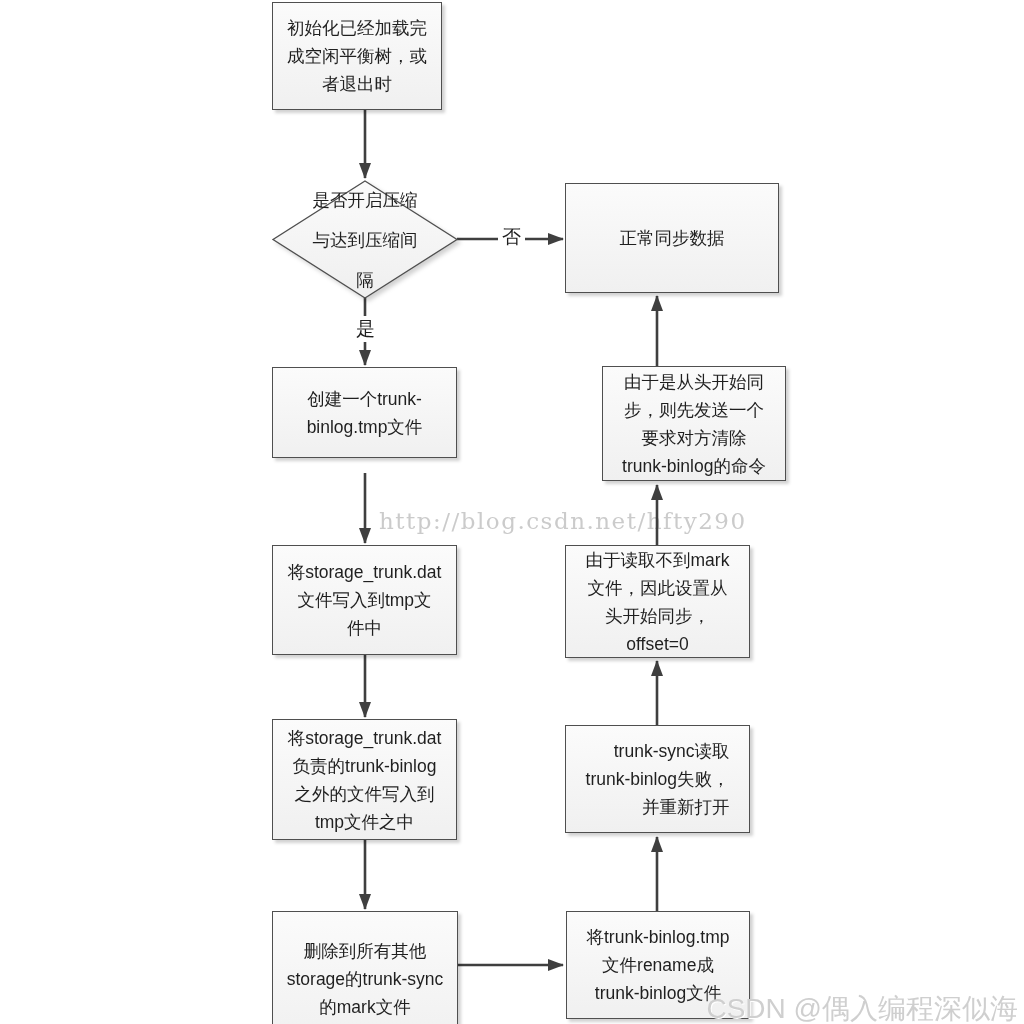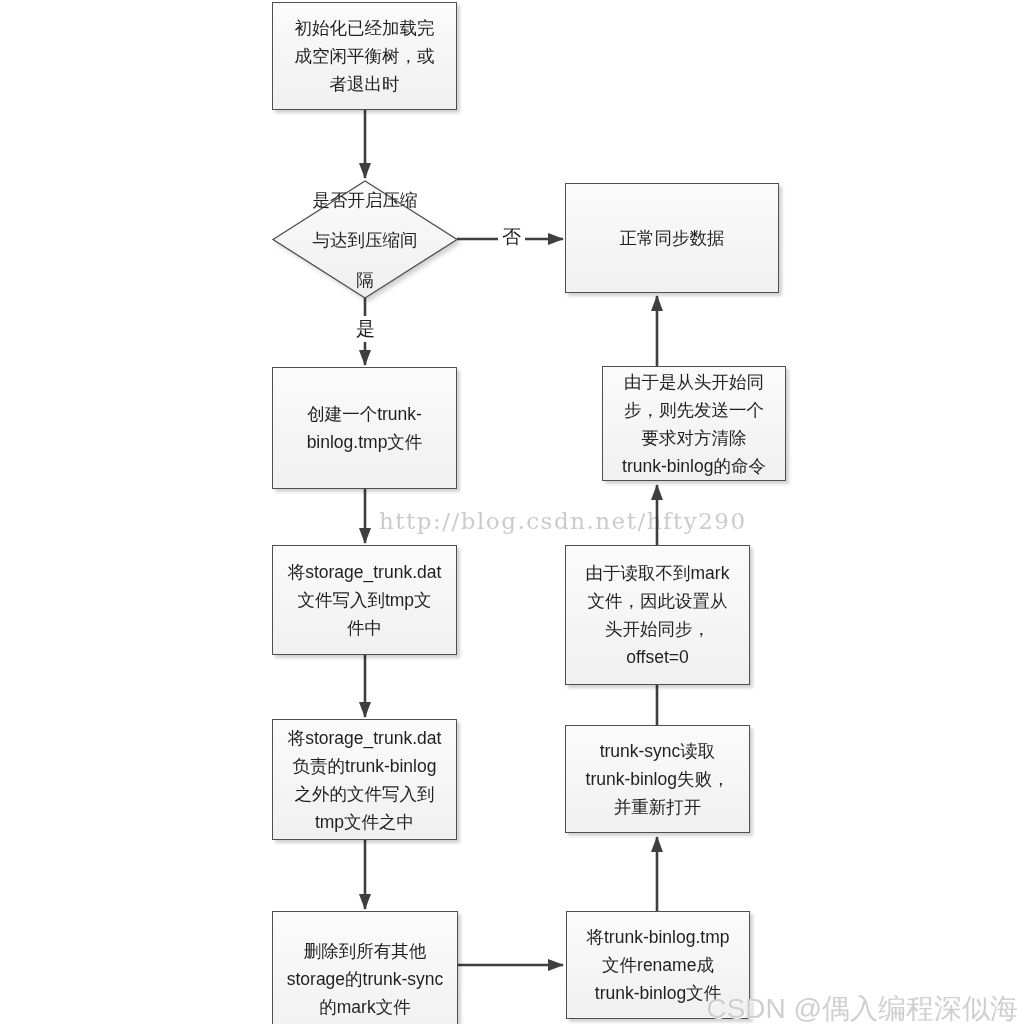--- a/index.html
+++ b/index.html
@@ -69,29 +69,29 @@
     position: absolute;
     z-index: 4;
     background: #ffffff;
     font-size: 19px;
     color: #1f1f1f;
     padding: 1px 4px;
     line-height: 24px;
   }
 
   
-  #n-init        { left: 272px; top: 2px;   width: 185px; height: 108px; }
+  #n-init        { left: 272px; top: 2px;   width: 170px; height: 108px; }
   #n-normal      { left: 565px; top: 183px; width: 214px; height: 110px; }
-  #n-create      { left: 272px; top: 367px; width: 185px; height: 122px; }
+  #n-create      { left: 272px; top: 367px; width: 185px; height: 91px; }
   #n-writedat    { left: 272px; top: 545px; width: 185px; height: 110px; }
   #n-writeothers { left: 272px; top: 719px; width: 185px; height: 121px; }
   #n-delete      { left: 272px; top: 911px; width: 186px; height: 135px; }
   #n-rename      { left: 566px; top: 911px; width: 184px; height: 108px; }
-  #n-reopen      { left: 565px; top: 725px; width: 185px; height: 108px; }
-  #n-offset      { left: 565px; top: 545px; width: 185px; height: 140px; }
+  #n-reopen      { left: 565px; top: 725px; width: 185px; height: 108px; text-align: right; }
+  #n-offset      { left: 565px; top: 545px; width: 185px; height: 113px; }
   #n-clear       { left: 566px; top: 366px; width: 184px; height: 115px; margin-left: 36px; }
   #diamond-text  { left: 293px; top: 196px; width: 144px; height: 87px; }
   #label-no      { left: 498px; top: 224px; }
   #label-yes     { left: 352px; top: 316px; }
 </style>
 </head>
 <body>
 
 <div id="stage">
 

